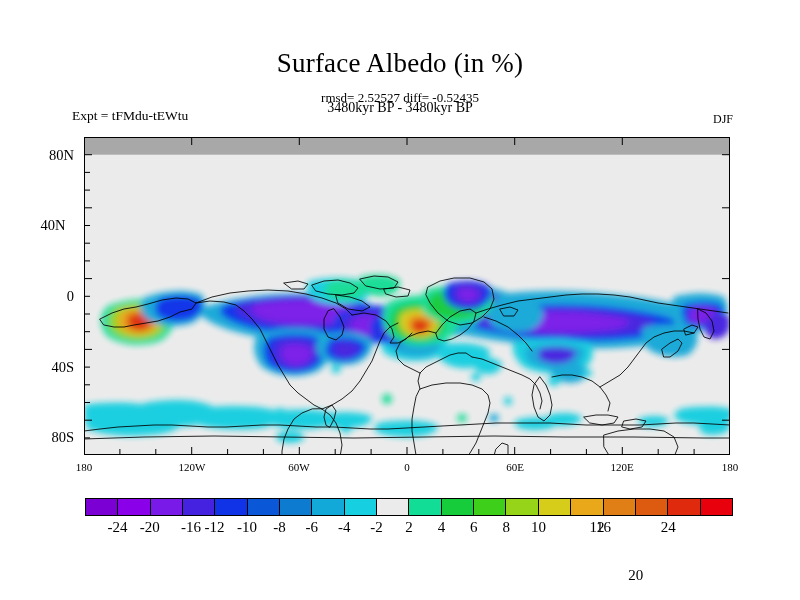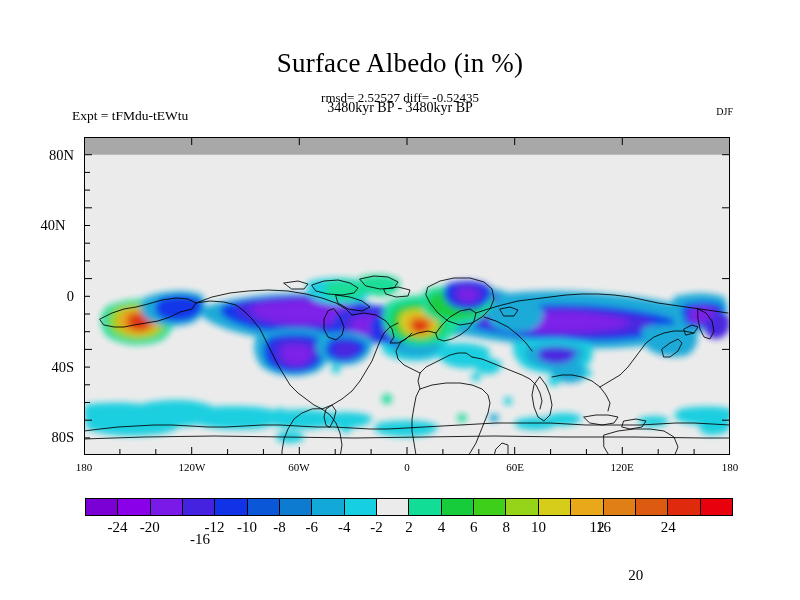--- a/index.html
+++ b/index.html
@@ -44,22 +44,22 @@
   }
   #expt-label {
     position: absolute;
     left: 72px;
     top: 108px;
     font-size: 13.5px;
   }
   #season-label {
     position: absolute;
     right: 67px;
-    top: 106px;
-    font-size: 10px;
+    top: 112px;
+    font-size: 12px;
   }
 
   
   #plot-area {
     position: absolute;
     left: 84px;
     top: 137px;
     width: 646px;
     height: 318px;
   }
@@ -544,21 +544,21 @@
       <div class="cb-cell" style="background: rgb(232, 168, 26);"></div>
       <div class="cb-cell" style="background: rgb(224, 127, 21);"></div>
       <div class="cb-cell" style="background: rgb(221, 90, 17);"></div>
       <div class="cb-cell" style="background: rgb(224, 42, 13);"></div>
       <div class="cb-cell" style="background: rgb(232, 0, 13);"></div>
     </div>
 </div>
 <div id="colorbar-ticks">
     <div class="cb-tick" style="left: 117.4px;">-24</div>
     <div class="cb-tick" style="left: 149.8px;">-20</div>
-    <div class="cb-tick" style="left: 200px; margin-top: 12px;">-16</div>
+    <div class="cb-tick" style="left: 191px;">-16</div>
     <div class="cb-tick" style="left: 214.6px;">-12</div>
     <div class="cb-tick" style="left: 247px;">-10</div>
     <div class="cb-tick" style="left: 279.4px;">-8</div>
     <div class="cb-tick" style="left: 311.8px;">-6</div>
     <div class="cb-tick" style="left: 344.2px;">-4</div>
     <div class="cb-tick" style="left: 376.6px;">-2</div>
     <div class="cb-tick" style="left: 409px;">2</div>
     <div class="cb-tick" style="left: 441.4px;">4</div>
     <div class="cb-tick" style="left: 473.8px;">6</div>
     <div class="cb-tick" style="left: 506.2px;">8</div>

